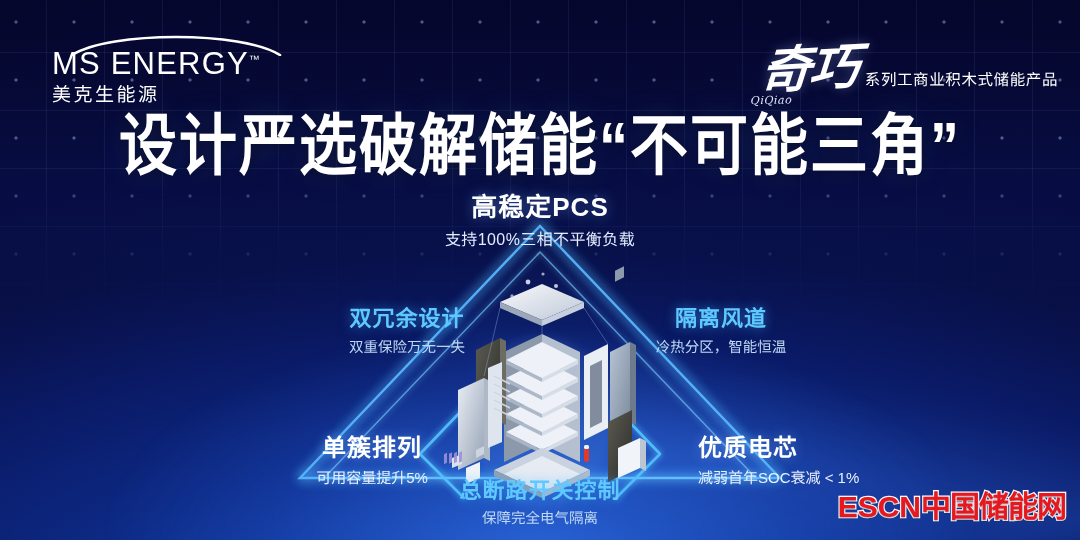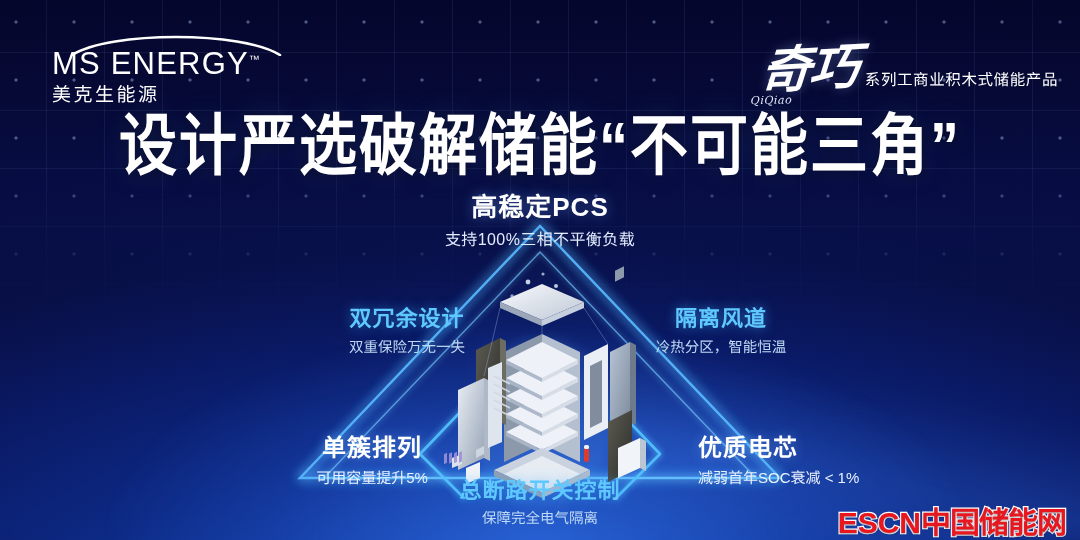--- a/index.html
+++ b/index.html
@@ -146,21 +146,21 @@
   .lab-br{left:598px;top:434px;width:300px;text-align:left;}
   .lab-br .t{color:#ffffff;font-size:24px;letter-spacing:1px;text-shadow:0 0 12px rgba(120,180,255,0.45);padding-left:100px;}
   .lab-br .s{color:#eaf2ff;font-size:15px;margin-top:6px;padding-left:100px;}
 
   .lab-bc{left:0;right:0;top:478px;}
   .lab-bc .t{color:#5fc8ff;font-size:22px;letter-spacing:1px;text-shadow:0 0 12px rgba(60,175,255,0.55);}
   .lab-bc .s{color:#bdd9f5;font-size:14.5px;margin-top:5px;}
 
   
   .wm{
-    position:absolute;right:14px;bottom:2px;
+    position:absolute;right:14px;bottom:18px;
     font-size:30px;font-weight:700;letter-spacing:0;
     color:#e8171f;white-space:nowrap;line-height:1;
     -webkit-text-stroke:2.5px #ffffff;
     paint-order:stroke fill;
     text-shadow:0 1px 2px rgba(0,0,0,0.35);
   }
   .wm .cn{letter-spacing:-1px;}
 </style>
 </head>
 <body>

